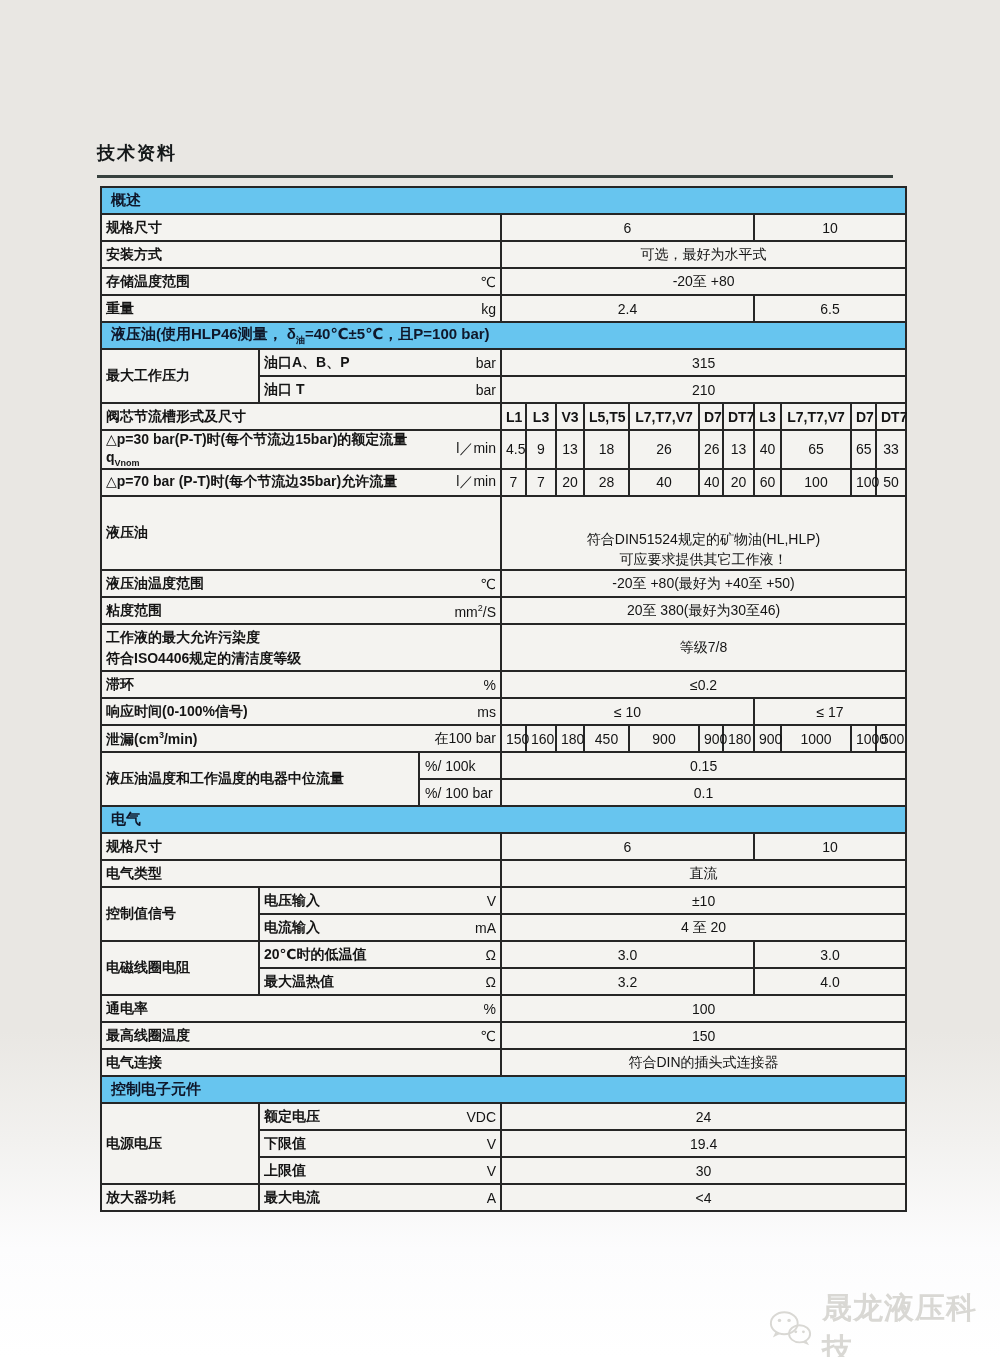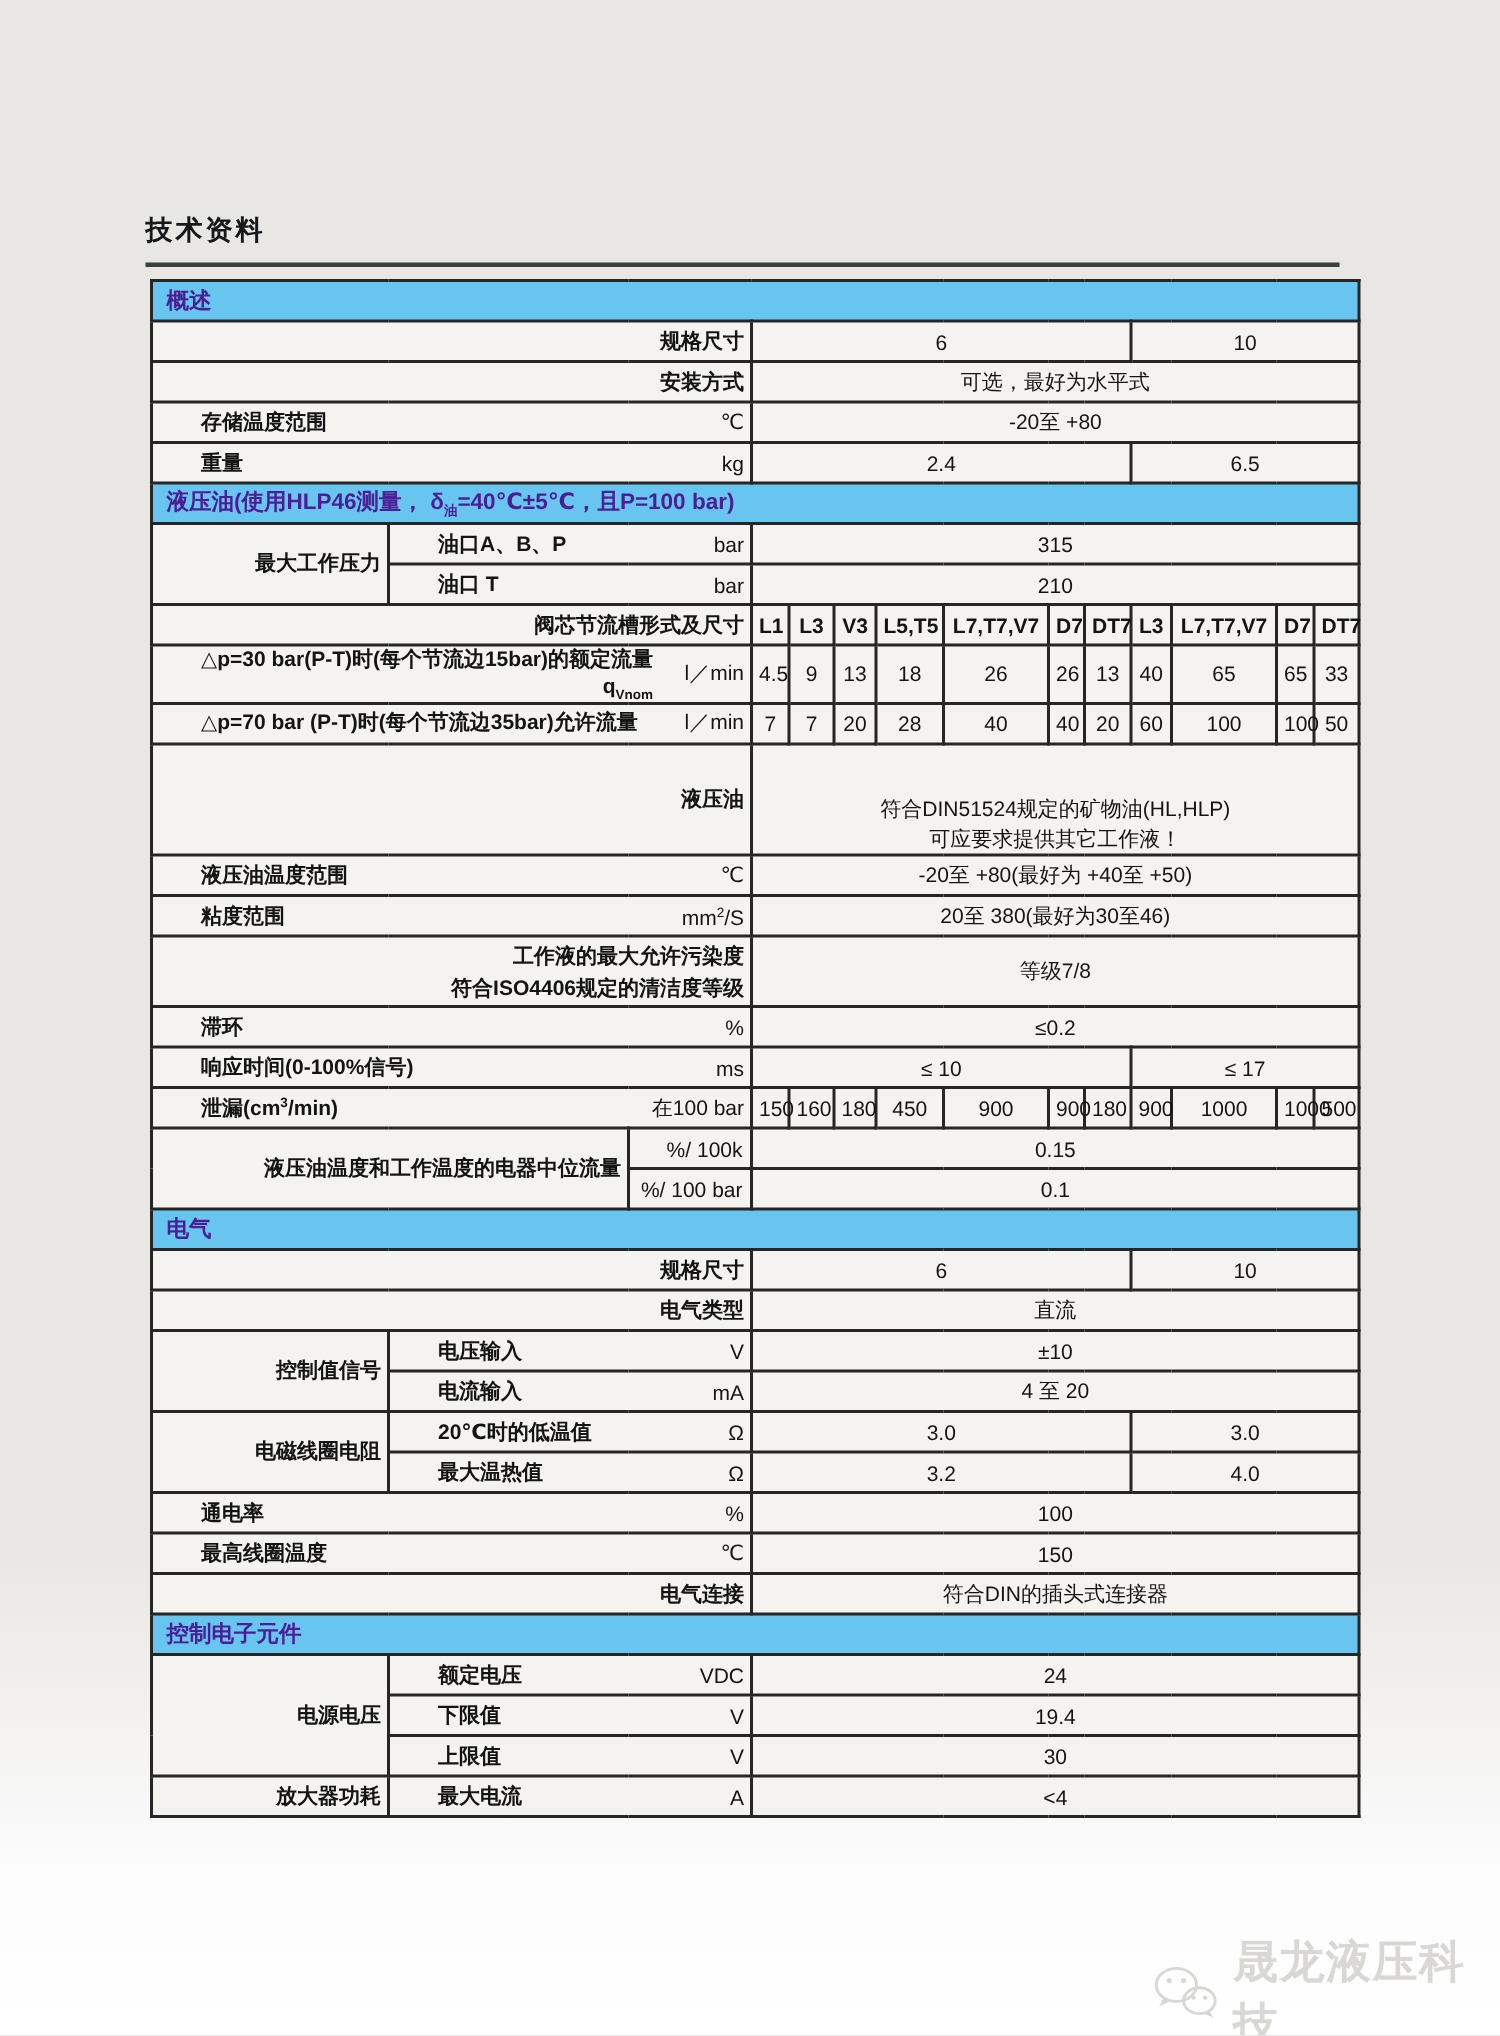--- a/index.html
+++ b/index.html
@@ -33,28 +33,28 @@
   
   .page-title { position:absolute; left:97px; top:141px; font-size:18px; font-weight:800;
     color:#15191a; letter-spacing:2px; }
   .title-rule { position:absolute; left:97px; top:175px; width:796px; height:3px; background:#37413e; }
 
   
   table.spec { position:absolute; left:100px; top:186px; width:806px;
     border-collapse:collapse; table-layout:fixed; }
   table.spec td { border:2px solid #262626; background:#f4f3f0; color:#141414;
     font-size:14px; height:27px; padding:0 4px; vertical-align:middle; }
-  tr.sec td { background:#67c5ef; font-weight:800; font-size:15px; color:#4c1d95;
+  tr.sec td { background:#67c5ef; font-weight:800; font-size:15px; color:#0f172a;
     text-align:left; padding:0 9px; }
-  td.lbl { text-align:right; font-weight:700; padding:0 9px; }
+  td.lbl { text-align:left; font-weight:700; padding:0 9px; }
   td.val { text-align:center; font-weight:400; }
   td.n { text-align:center; padding:0 1px; font-size:13.5px; font-weight:400; }
   td.hd { text-align:center; padding:0 1px; font-size:13px; font-weight:700; }
   tr.tall td { height:47px; }
-  .cf { display:flex; justify-content:space-between; align-items:center; gap:21px;margin-left:28px; }
+  .cf { display:flex; justify-content:space-between; align-items:center; gap:21px; }
   .u { font-weight:400; white-space:nowrap; }
   .small { font-size:12.5px; }
   .sub { font-size:9px; vertical-align:sub; }
   .sup { font-size:9px; vertical-align:super; }
   .two-line { line-height:1.45; text-align:center;margin-top:32px; }
 
   
   .watermark { position:absolute; left:768px; top:1288px; display:flex; align-items:center;
     gap:8px; color:#d9d8d4; }
   .watermark .wm-text { font-size:30px; font-weight:700; letter-spacing:1px;

